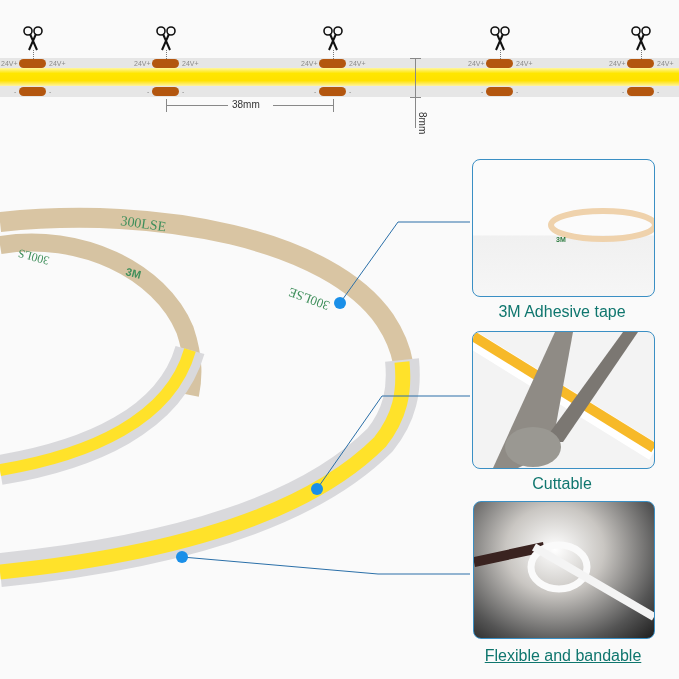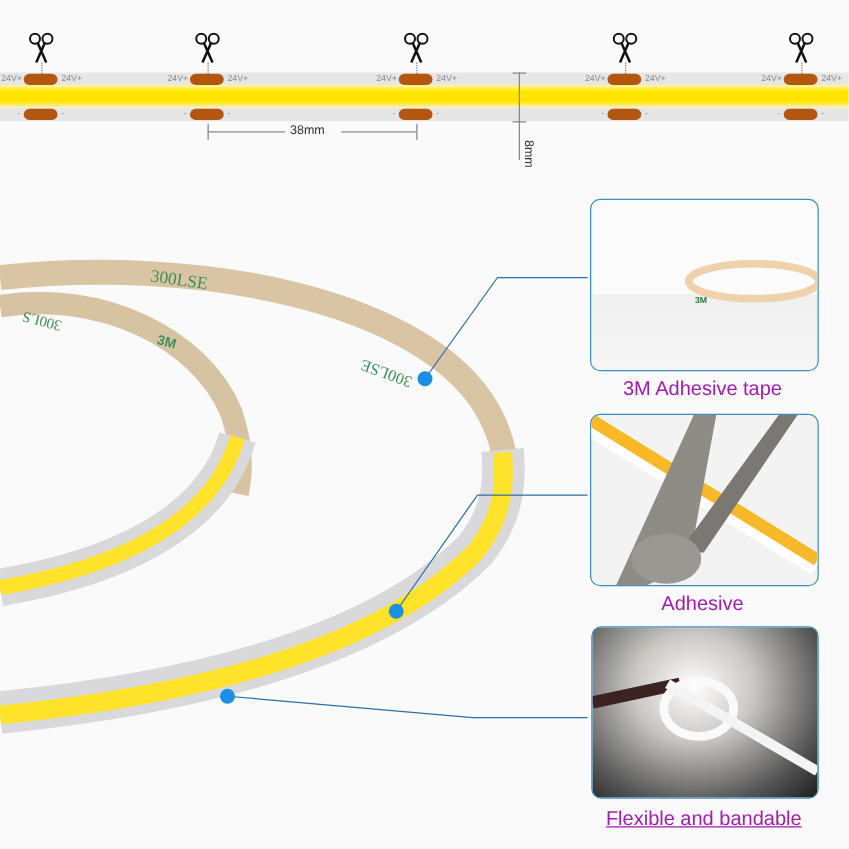--- a/index.html
+++ b/index.html
@@ -9,21 +9,21 @@
   .strip-band { left:0; width:679px; background:#e6e6e6; }
   .strip-glow { left:0; width:679px; top:68px; height:18px; background:linear-gradient(#fff6a0,#ffe600 30%,#ffe100 70%,#fff3a0); }
   .pad { width:27px; height:9px; border-radius:5px; background:#b3560f; }
   .pin-label { font-size:7px; color:#8a8a8a; line-height:9px; }
   .scissors { width:20px; height:26px; }
   .dash-v { width:0; border-left:1px dotted #777; }
   .dim-line { background:#888; }
   .dim-text { font-size:10px; color:#333; }
   
   .panel { border:1px solid #3a8fc4; border-radius:8px; overflow:hidden; background:#fff; }
-  .panel-caption { font-size:16px; color:#a21caf; text-align:center; width:200px; }
+  .panel-caption { font-size:16px; color:#0f766e; text-align:center; width:200px; }
   .callout-dot { width:12px; height:12px; border-radius:50%; background:#1a8fe8; margin-left:-6px; margin-top:-6px; }
 </style>
 </head>
 <body>
 
 <div class="abs" style="left:0;top:0;width:580px;height:140px;">
   <div class="abs strip-band" style="top:58px;height:10px;"></div>
   <div class="abs strip-glow"></div>
   <div class="abs strip-band" style="top:86px;height:11px;"></div>
 
@@ -148,21 +148,21 @@
 
 <div class="abs panel" style="left:472px;top:331px;width:181px;height:136px;background:#f3f3f3;">
   <svg width="181" height="136">
     <line x1="0" y1="8" x2="181" y2="120" stroke="#fff" stroke-width="18"></line>
     <line x1="0" y1="4" x2="181" y2="116" stroke="#f7b928" stroke-width="10"></line>
     <polygon points="82,0 100,0 78,120 45,136 20,136" fill="#8f8b85"></polygon>
     <polygon points="150,0 165,0 90,110 70,110" fill="#7b7772"></polygon>
     <ellipse cx="60" cy="115" rx="28" ry="20" fill="#9a9892"></ellipse>
   </svg>
 </div>
-<div class="abs panel-caption" style="left:462px;top:475px;">Adhesive</div>
+<div class="abs panel-caption" style="left:462px;top:475px;">Cuttable</div>
 
 <div class="abs panel" style="left:473px;top:501px;width:180px;height:136px;background:radial-gradient(ellipse at 45% 35%,#fff 0%,#c9c6c2 35%,#555 75%,#1e1e1e 100%);">
   <svg width="180" height="136">
     <line x1="0" y1="60" x2="70" y2="45" stroke="#3a2320" stroke-width="10"></line>
     <ellipse cx="85" cy="65" rx="28" ry="22" fill="none" stroke="#fafafa" stroke-width="7"></ellipse>
     <line x1="60" y1="45" x2="180" y2="115" stroke="#f4f4f4" stroke-width="8"></line>
   </svg>
 </div>
 <div class="abs panel-caption" style="left:458px;top:647px;width:210px;text-decoration:underline;">Flexible and bandable</div>
 

